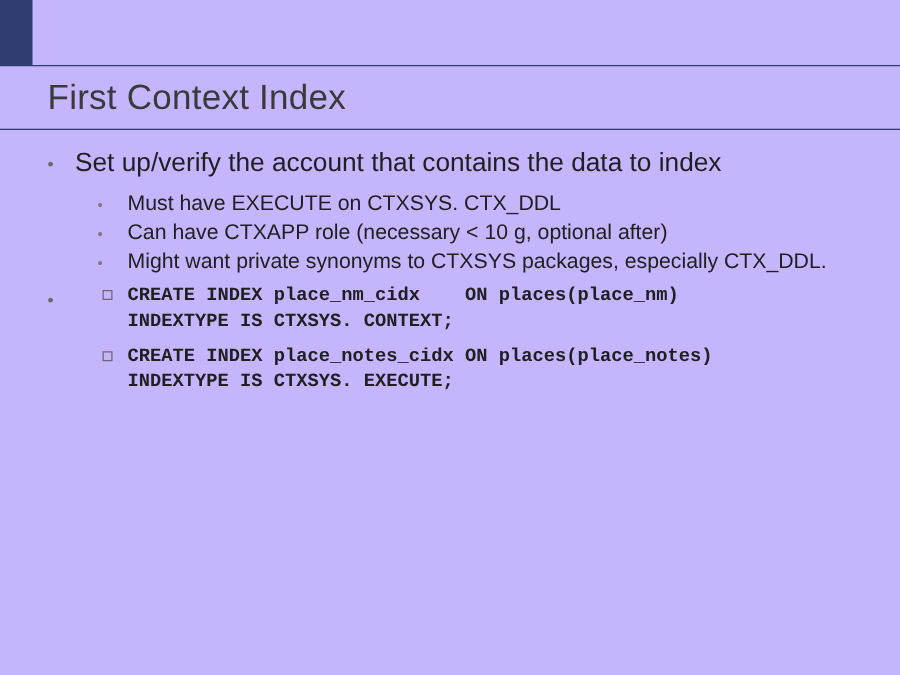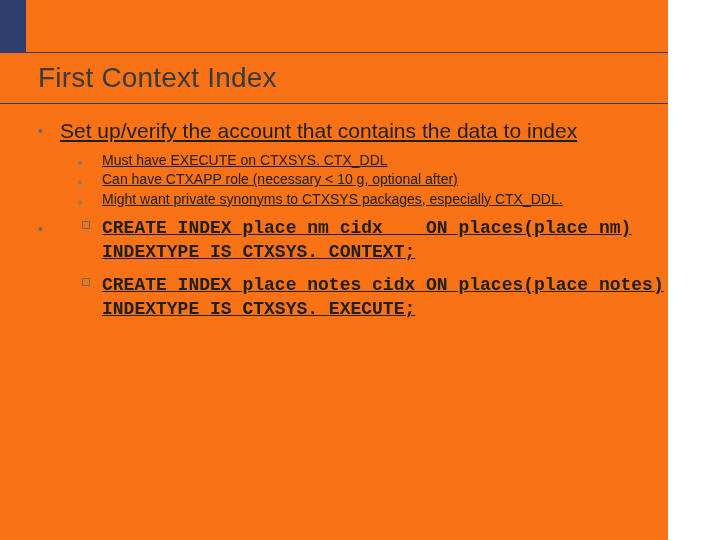--- a/index.html
+++ b/index.html
@@ -7,24 +7,24 @@
     padding: 0;
     width: 720px;
     height: 540px;
     background: #ffffff;
     font-family: Arial, Helvetica, sans-serif;
     color: #202020;
     overflow: hidden;
   }
   .slide {
     position: relative;
-    width: 668px;
+    width: 720px;
     height: 540px;
     box-sizing: border-box;
-    background: #f97316;
+    background: #c4b5fd;
   }
   .corner-block {
     position: absolute;
     top: 0;
     left: 0;
     width: 26px;
     height: 52px;
     background: #2f3e6e;
   }
   .title-region {
@@ -45,21 +45,20 @@
     font-size: 28px;
     font-weight: 400;
     color: #3a3a3a;
     letter-spacing: 0.2px;
   }
   .body {
     position: absolute;
     top: 118px;
     left: 38px;
     right: 36px;
-    text-decoration: underline;
   }
   ul {
     list-style: none;
     margin: 0;
     padding: 0;
   }
   .lvl1 > li {
     position: relative;
     padding-left: 22px;
     font-size: 21px;
@@ -76,42 +75,42 @@
     line-height: 26px;
   }
   .lvl2 {
     margin-top: 8px;
     margin-bottom: 4px;
   }
   .lvl2 > li {
     position: relative;
     padding-left: 24px;
     margin-left: 18px;
-    font-size: 14px;
+    font-size: 17px;
     line-height: 1.25;
     margin-bottom: 2px;
   }
   .lvl2 > li::before {
     content: "•";
     position: absolute;
     left: 0;
     top: 0;
     color: #7a7a7a;
     font-size: 12px;
     line-height: 24px;
   }
   .lvl3 {
     margin-top: 8px;
   }
   .lvl3 > li {
     position: relative;
     padding-left: 22px;
     margin-left: 20px;
     font-family: "Courier New", Courier, monospace;
-    font-size: 18px;
+    font-size: 15px;
     font-weight: bold;
     line-height: 1.35;
     margin-bottom: 8px;
     white-space: pre;
   }
   .lvl3 > li::before {
     content: "";
     position: absolute;
     left: 2px;
     top: 5px;

